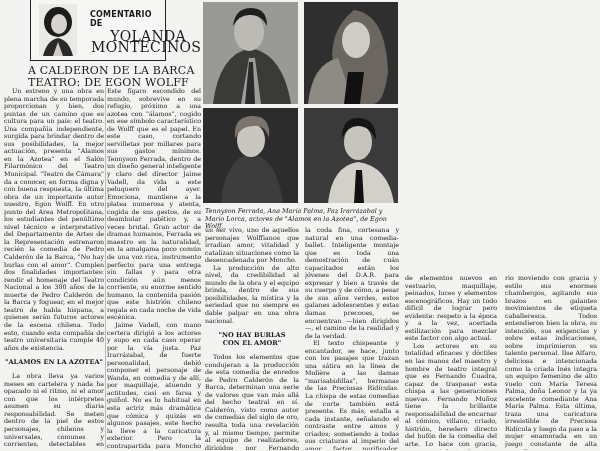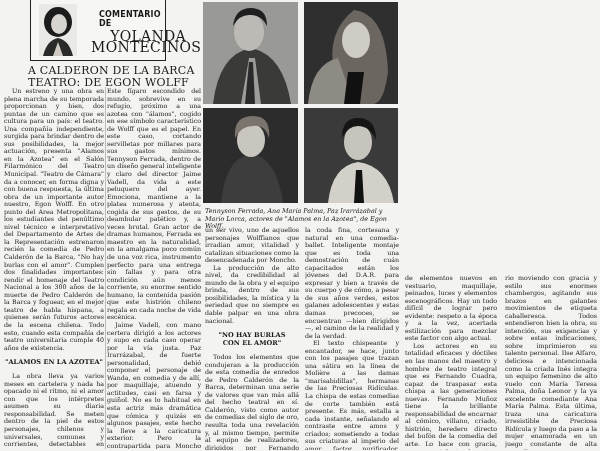--- a/index.html
+++ b/index.html
@@ -1,21 +1,21 @@
 <!DOCTYPE html>
 <html><head>
 <meta charset="utf-8">
 <style>
   html, body { margin:0; padding:0; }
   body { width:600px; height:451px; background:#f3f3f1; position:relative; overflow:hidden;
          font-family:"DejaVu Serif", "Liberation Serif", serif; color:#1a1a1a; }
   .abs { position:absolute; }
   .header-box { left:30px; top:0; width:134px; height:60px; border:1px solid #222; border-top:none; background:#f6f6f4; }
   .portrait { left:8px; top:4px; width:38px; height:52px; }
-  .kicker { left:68px; top:10px; font-family:"DejaVu Sans", "Liberation Sans", sans-serif; font-weight:bold; font-size:8px; letter-spacing:0.2px; }
+  .kicker { left:59px; top:10px; font-family:"DejaVu Sans", "Liberation Sans", sans-serif; font-weight:bold; font-size:8px; letter-spacing:0.2px; }
   .author { left:60px; top:31px; font-size:14px; line-height:11px; letter-spacing:0.3px;text-align:center; }
   .headline { left:28px; top:65px; font-size:11px; line-height:12px; letter-spacing:0.2px; }
   .col { font-size:6.3px; line-height:7.55px; text-align:justify; overflow:hidden; }
   .col p { margin:0; text-indent:8px; }
   .subhead { font-weight:bold; text-align:center; font-size:6.6px; line-height:8px; margin:7px 0 6px 0; text-indent:0 !important; }
   .photo { background:#3a3a3a; overflow:hidden; }
   .caption { font-style:italic; font-size:6.4px; line-height:7.6px; text-align:left; }
   .rule { background:#bbb; width:1px; }
 </style>
 </head>

